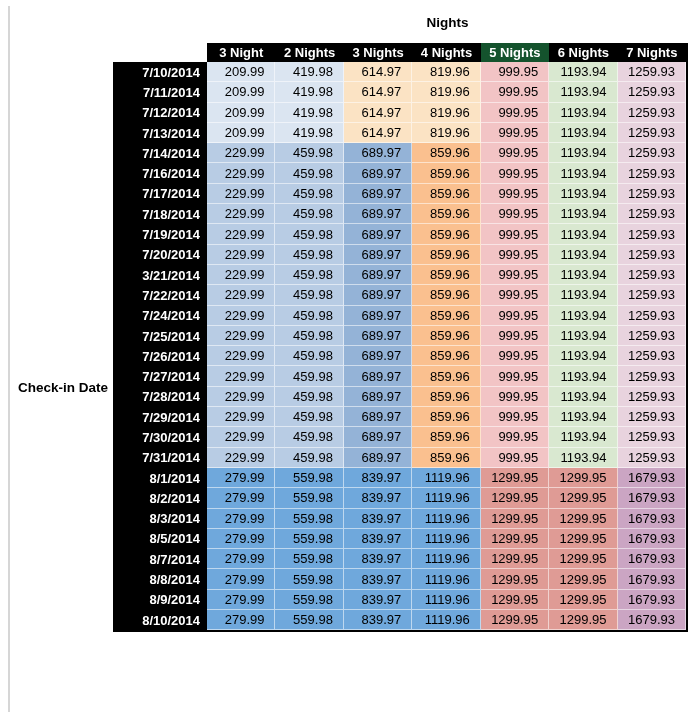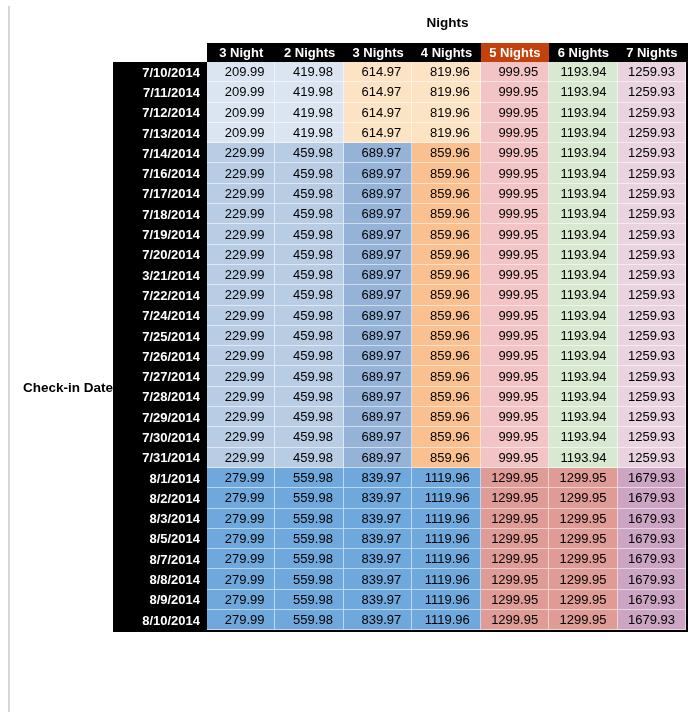--- a/index.html
+++ b/index.html
@@ -9,21 +9,21 @@
   }
   .left-rule {
     position:absolute; left:8px; top:6px; width:2px; height:706px;
   }
   .nights-title {
     position:absolute; top:15px; left:207px; width:481px;
     text-align:center; font-size:13.5px; font-weight:bold; color:#000;
   }
   .checkin-label {
     position:absolute; left:18px; top:380px; width:95px;
-    font-size:13.5px; font-weight:bold; color:#000; white-space:nowrap;text-align:right;
+    font-size:13.5px; font-weight:bold; color:#000; white-space:nowrap;
   }
   .table-wrap {
     position:absolute; left:113px; top:43px; width:575px;
     box-sizing:border-box;
     border-right:2px solid #000; border-bottom:2px solid #000;
   }
   table.rate-table {
     border-collapse:separate; border-spacing:0; table-layout:fixed;
     width:573px;
   }
@@ -58,21 +58,21 @@
 
   <div class="table-wrap">
     <table class="rate-table">
       <thead>
         <tr>
           <th class="corner-cell"></th>
         <th class="col-head" style="background: rgb(0, 0, 0); color: rgb(255, 255, 255);">3 Night</th>
             <th class="col-head" style="background: rgb(0, 0, 0); color: rgb(255, 255, 255);">2 Nights</th>
             <th class="col-head" style="background: rgb(0, 0, 0); color: rgb(255, 255, 255);">3 Nights</th>
             <th class="col-head" style="background: rgb(0, 0, 0); color: rgb(255, 255, 255);">4 Nights</th>
-            <th class="col-head" style="background: #c2410c; color: rgb(255, 255, 255); margin-top: 12px;">5 Nights</th>
+            <th class="col-head" style="background: #14532d; color: rgb(255, 255, 255); margin-top: 12px;">5 Nights</th>
             <th class="col-head" style="background: rgb(0, 0, 0); color: rgb(255, 255, 255);">6 Nights</th>
             <th class="col-head" style="background: rgb(0, 0, 0); color: rgb(255, 255, 255);">7 Nights</th>
           </tr>
       </thead>
       <tbody>
           <tr>
             <th class="date-cell">7/10/2014</th>
             <td class="value-cell" style="background-color: rgb(219, 229, 241);">209.99</td>
             <td class="value-cell" style="background-color: rgb(219, 229, 241);">419.98</td>
             <td class="value-cell" style="background-color: rgb(251, 227, 196);">614.97</td>

